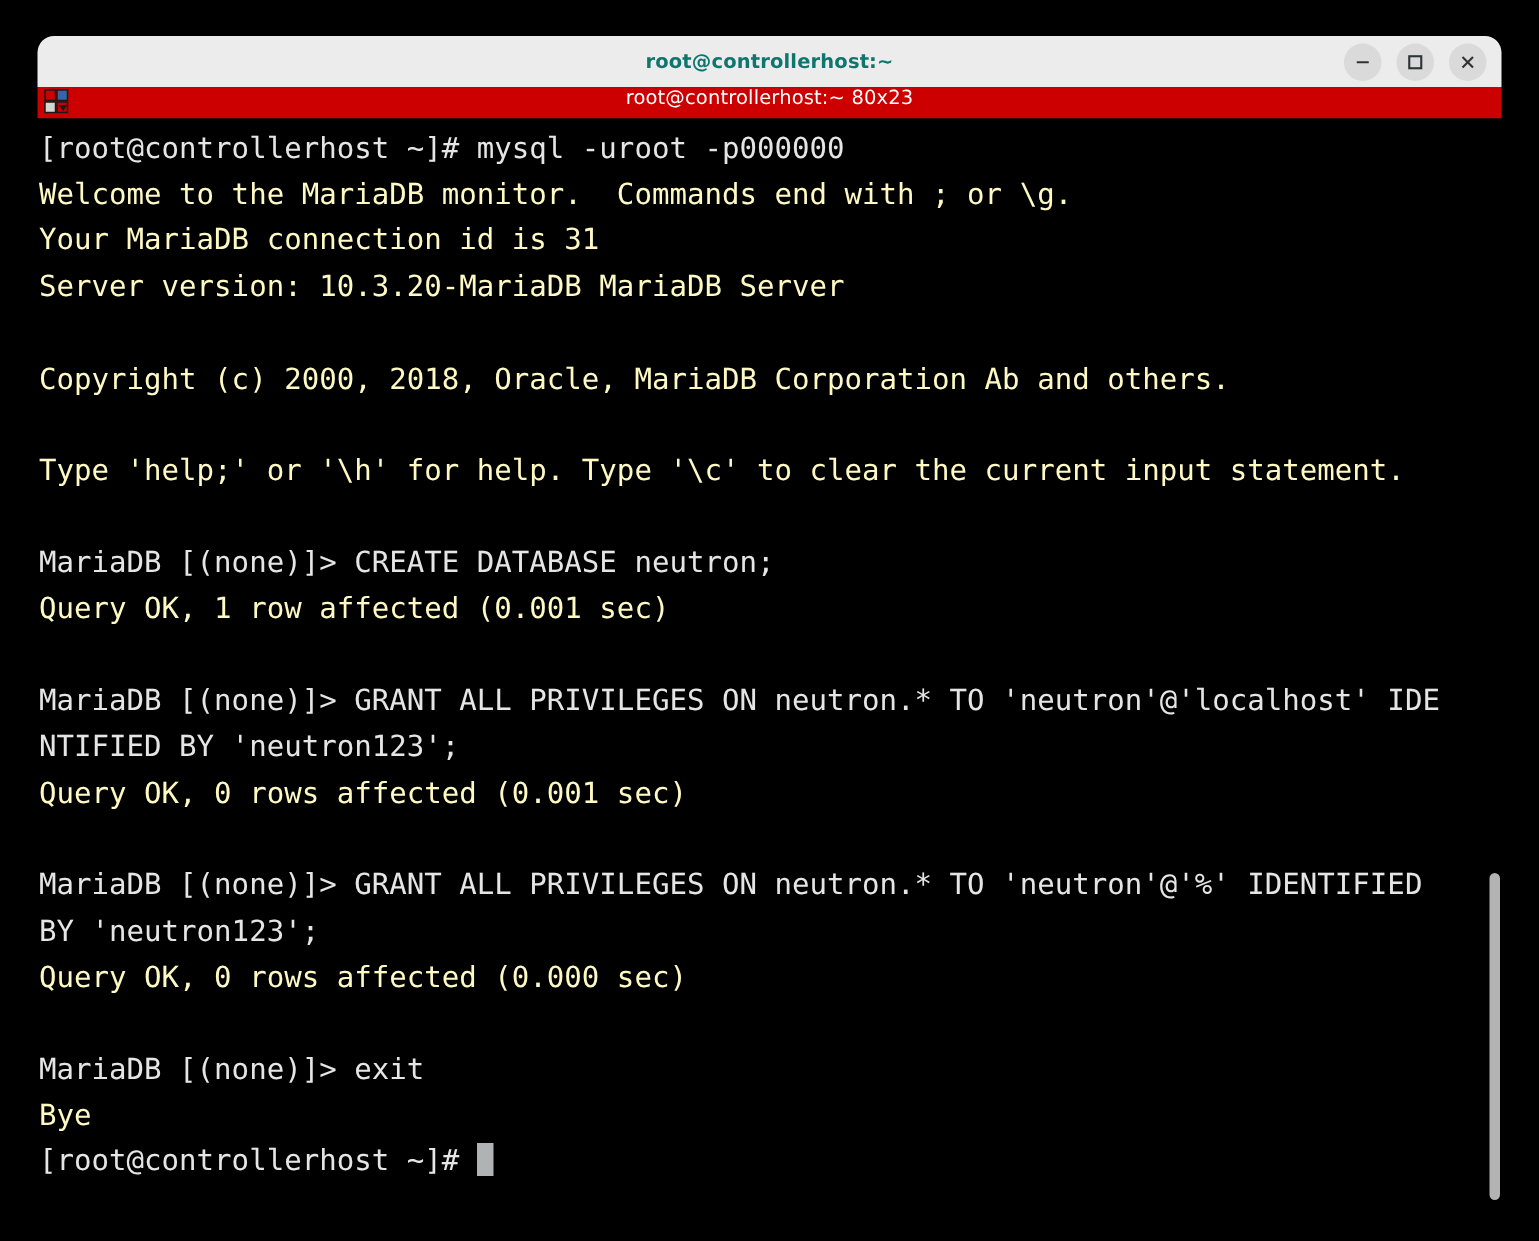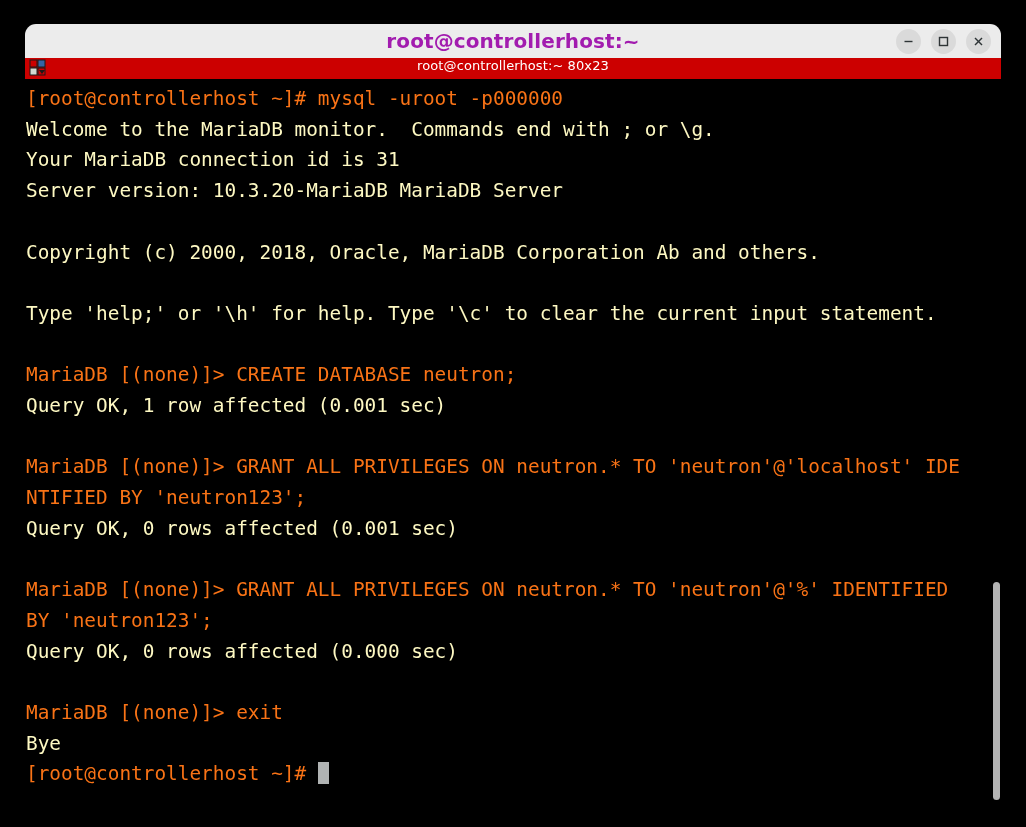--- a/index.html
+++ b/index.html
@@ -35,23 +35,23 @@
     border-top-left-radius: 11px;
     border-top-right-radius: 11px;
     display: flex;
     align-items: center;
     justify-content: center;
     box-sizing: border-box;
   }
 
   .titlebar-title {
     font-family: "DejaVu Sans", sans-serif;
-    font-size: 20px;
+    font-size: 13px;
     font-weight: bold;
-    color: #a21caf;
+    color: #0f766e;
     letter-spacing: 0.1px;
     white-space: nowrap;
   }
 
   .window-buttons {
     position: absolute;
     right: 10px;
     top: 0;
     height: 34px;
     display: flex;
@@ -114,21 +114,21 @@
     position: absolute;
     left: 26px;
     top: 5px;
     font-family: "DejaVu Sans Mono", monospace;
     font-size: 19.4px;
     line-height: 30.7px;
     white-space: pre;
     letter-spacing: 0px;
   }
 
-  .l-dim  { color: #f97316; font-weight: normal; }
+  .l-dim  { color: #e5e5e5; font-weight: normal; }
   .l-bold { color: #fef9c3; font-weight: normal; }
   .l-blank { color: transparent; }
 
   .cursor {
     display: inline-block;
     width: 11.6px;
     height: 22px;
     background: #b0b3b3;
     vertical-align: -4px;
   }

